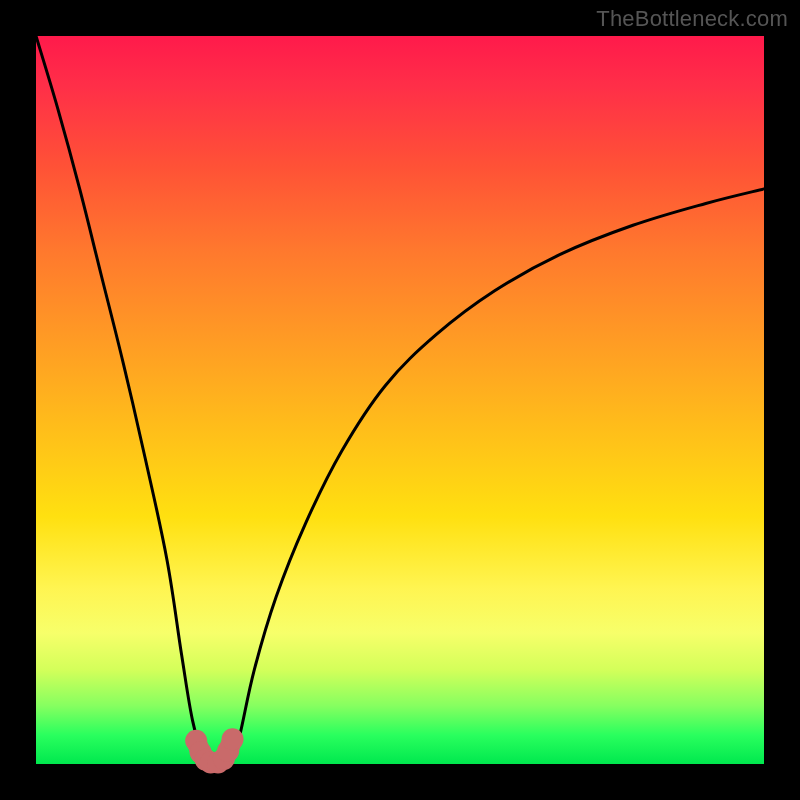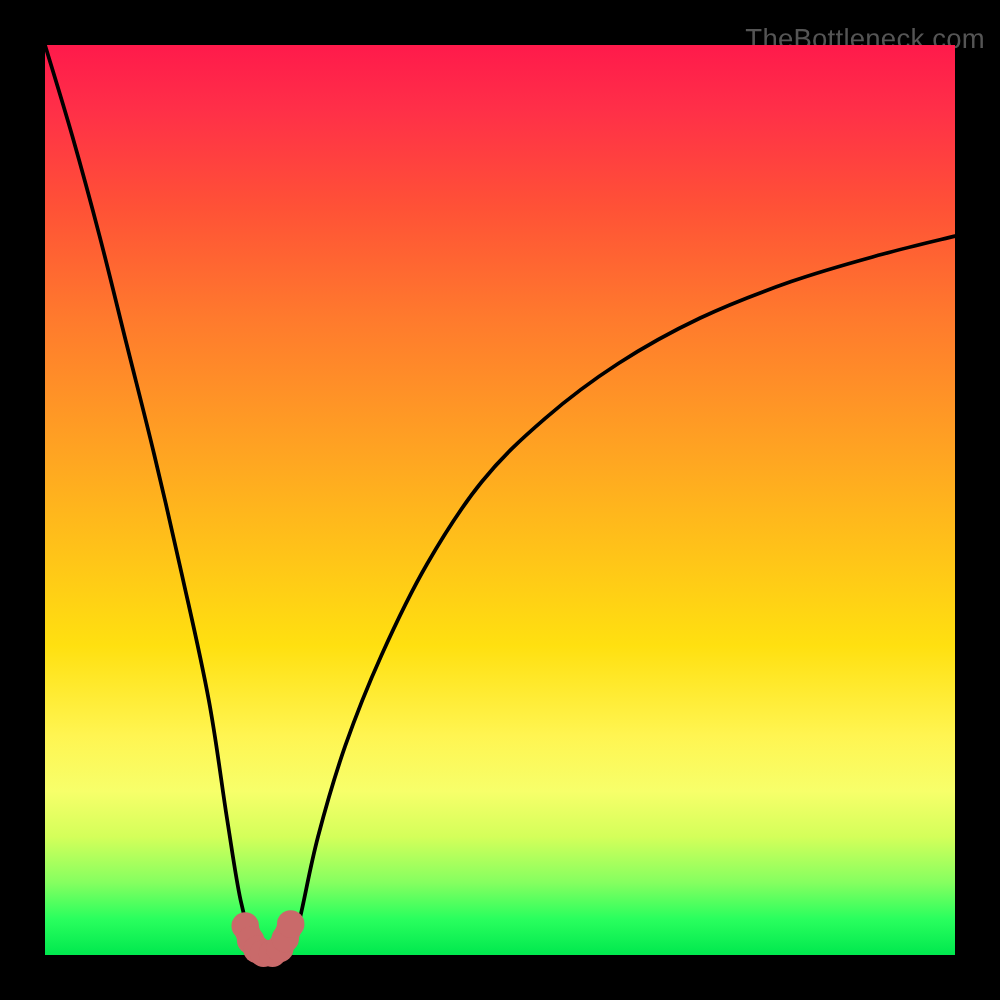--- a/index.html
+++ b/index.html
@@ -43,21 +43,20 @@
   }
   .watermark {
     position: absolute;
     top: 6px;
     right: 12px;
     color: #555;
     font-size: 22px;
     font-weight: 500;
     letter-spacing: 0.2px;
     user-select: none;
-    margin-top: 12px;
   }
   svg.curve {
     position: absolute;
     left: 0;
     top: 0;
     width: 728px;
     height: 728px;
     overflow: visible;
   }
 </style>

